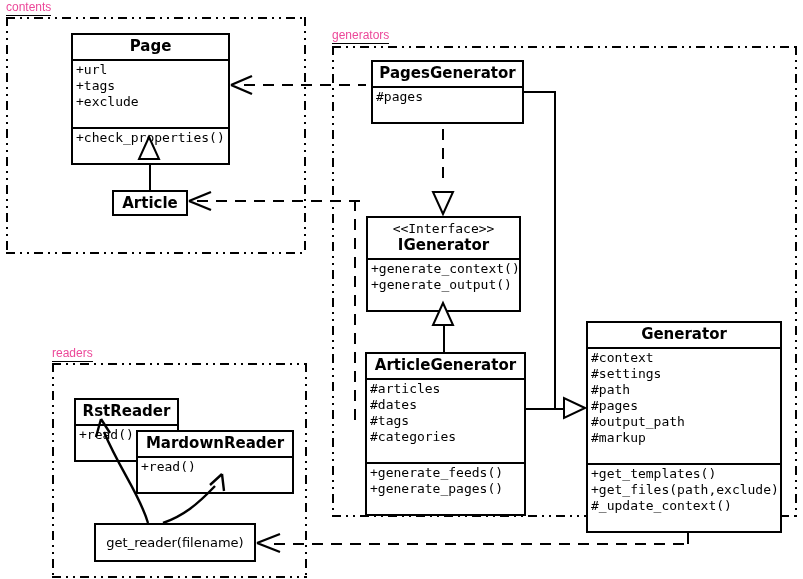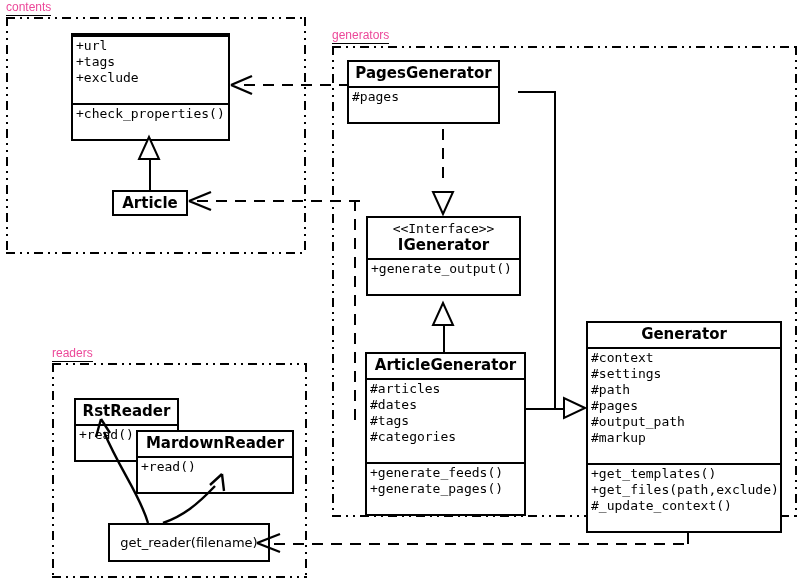--- a/index.html
+++ b/index.html
@@ -164,47 +164,49 @@
 
   <div class="ln ln-h" style="left:526px; top:408px; width:40px;"></div>
   <div class="ln ln-h" style="left:554px; top:408px; width:14px;"></div>
 
   <div class="ln ln-v" style="left:687px; top:501px; height:43px;"></div>
   <div class="dash-h" style="left:274px; top:543px; width:414px;"></div>
 
   <div class="ln ln-v" style="left:149px; top:156px; height:34px;"></div>
 
   <div class="cls" style="left:71px; top:33px; width:159px;">
+    <div class="cls-title">Page</div>
     <div class="cls-sec">
       <div>+url</div>
       <div>+tags</div>
       <div>+exclude</div>
     </div>
     <div class="cls-sec">
       <div>+check_properties()</div>
     </div>
   </div>
 
   <div class="plain-box" style="left:112px; top:190px; width:76px; height:26px; font-weight:bold; font-size:15px;">
     <span>Article</span>
   </div>
 
-  <div class="cls" style="left:347px; top:60px; width:153px;">
+  <div class="cls" style="left:371px; top:60px; width:153px;">
     <div class="cls-title">PagesGenerator</div>
     <div class="cls-sec">
       <div>#pages</div>
     </div>
   </div>
 
   <div class="cls" style="left:366px; top:216px; width:155px;">
     <div class="cls-title">
       <span class="cls-stereo">&lt;&lt;Interface&gt;&gt;</span>
       <span>IGenerator</span>
     </div>
     <div class="cls-sec">
+      <div>+generate_context()</div>
       <div>+generate_output()</div>
     </div>
   </div>
 
   <div class="cls" style="left:365px; top:352px; width:161px;">
     <div class="cls-title">ArticleGenerator</div>
     <div class="cls-sec">
       <div>#articles</div>
       <div>#dates</div>
       <div>#tags</div>
@@ -240,21 +242,21 @@
     </div>
   </div>
 
   <div class="cls" style="left:136px; top:430px; width:158px;">
     <div class="cls-title">MardownReader</div>
     <div class="cls-sec">
       <div>+read()</div>
     </div>
   </div>
 
-  <div class="plain-box" style="left:108px; top:523px; width:162px; height:39px;">
+  <div class="plain-box" style="left:94px; top:523px; width:162px; height:39px;">
     <span>get_reader(filename)</span>
   </div>
 
   <svg class="overlay" viewBox="0 0 803 579">
 
     <polygon points="149,137 139,159 159,159" fill="#ffffff" stroke="#000000" stroke-width="2"></polygon>
 
     <polygon points="443,214 433,192 453,192" fill="#ffffff" stroke="#000000" stroke-width="2"></polygon>
 
     <polygon points="443,303 433,325 453,325" fill="#ffffff" stroke="#000000" stroke-width="2"></polygon>

